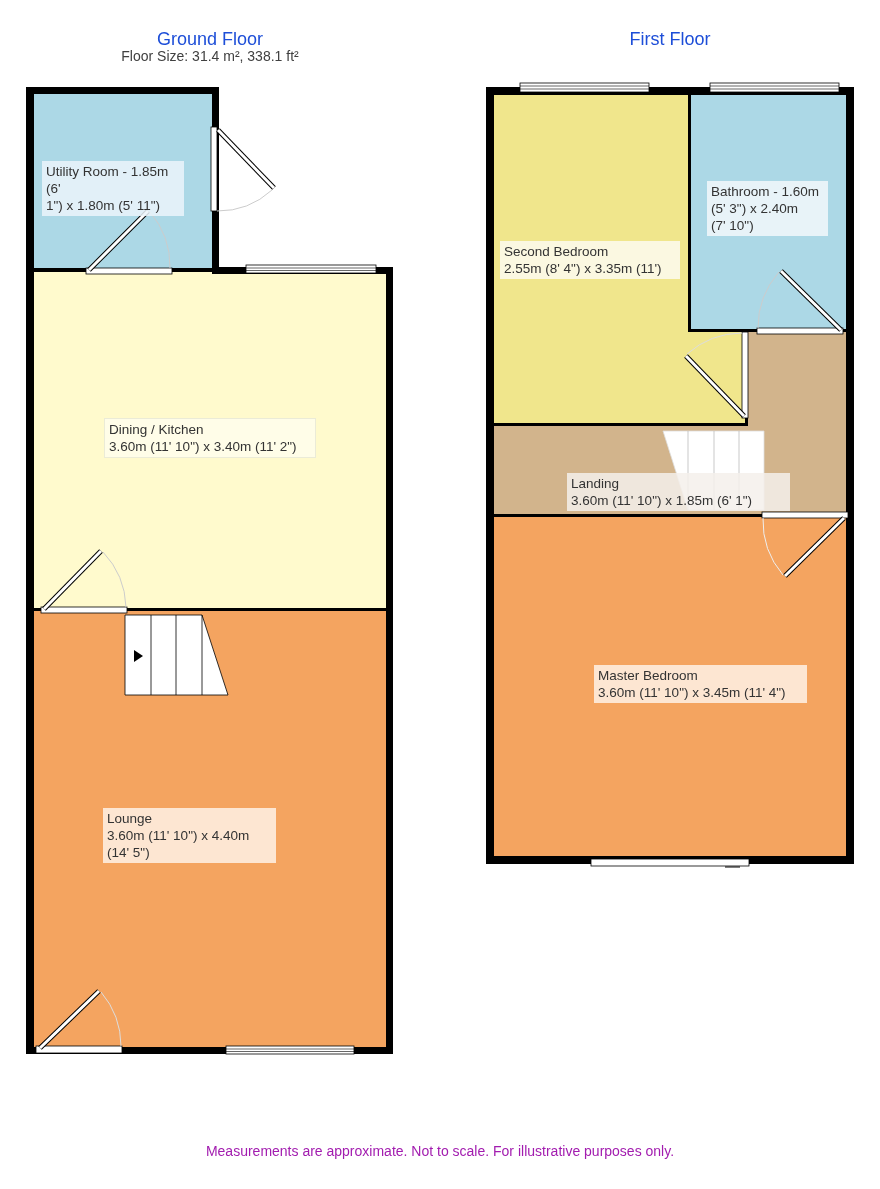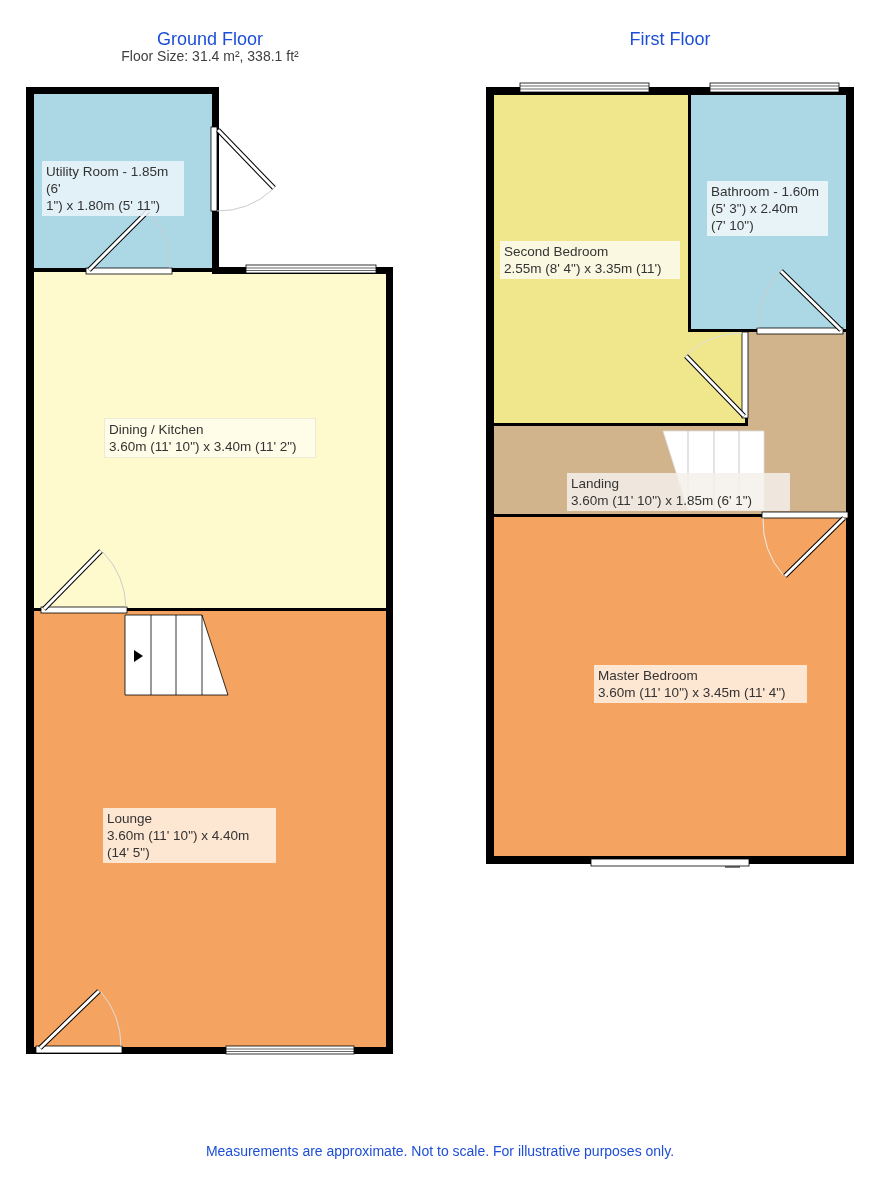--- a/index.html
+++ b/index.html
@@ -5,21 +5,21 @@
     html, body { margin: 0; padding: 0; background: #ffffff; }
     body { width: 880px; height: 1189px; position: relative; overflow: hidden; font-family: "Liberation Sans", sans-serif; }
     .floor-header { position: absolute; top: 30px; width: 320px; text-align: center; line-height: 1; }
     .floor-title { font-size: 18px; color: #1d4ed8; display: block; margin-bottom: 1px; }
     .floor-size { font-size: 14px; color: #404040; display: block; }
     #hdr-ground { left: 50px; }
     #hdr-first { left: 510px; }
     svg.plan { position: absolute; left: 0; top: 0; }
     .label { position: absolute; font-size: 13.5px; color: #333333; line-height: 17px; padding: 2px 4px; box-sizing: border-box; }
     .label span { display: block; }
-    .footer { position: absolute; left: 0; width: 880px; top: 1143px; text-align: center; font-size: 14px; color: #1d4ed8; }
+    .footer { position: absolute; left: 0; width: 880px; top: 1143px; text-align: center; font-size: 14px; color: #a21caf; }
   </style>
 </head>
 <body>
 
 <div class="floor-header" id="hdr-ground">
   <span class="floor-title">Ground Floor</span>
   <span class="floor-size">Floor Size: 31.4 m², 338.1 ft²</span>
 </div>
 <div class="floor-header" id="hdr-first">
   <span class="floor-title">First Floor</span>

